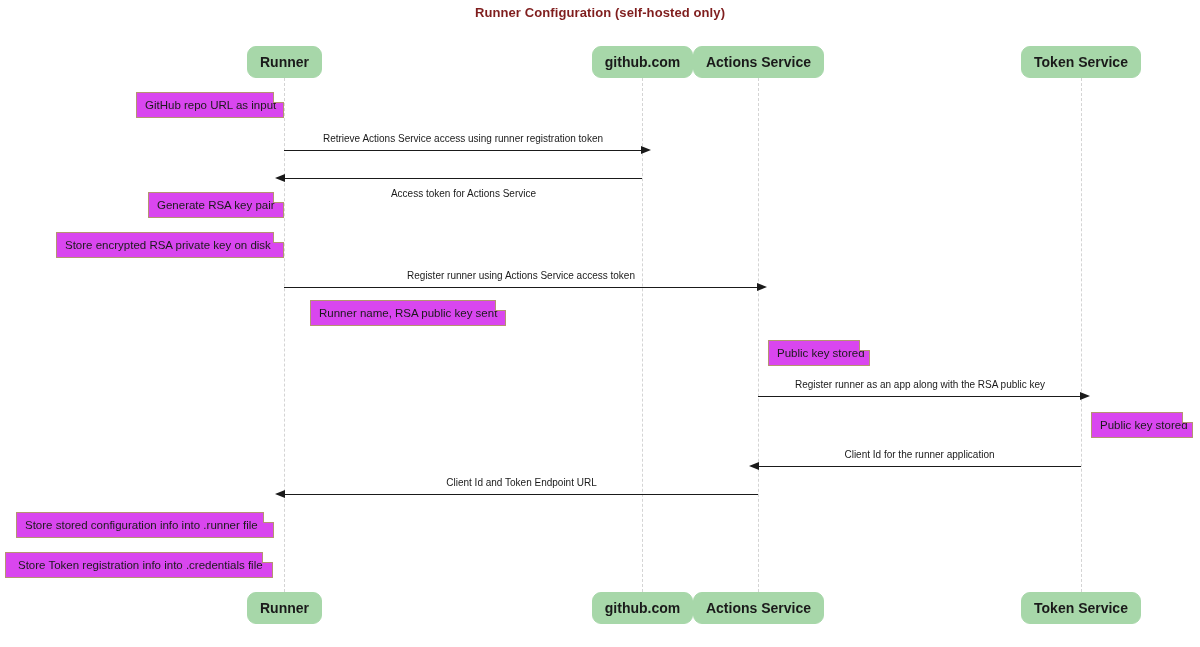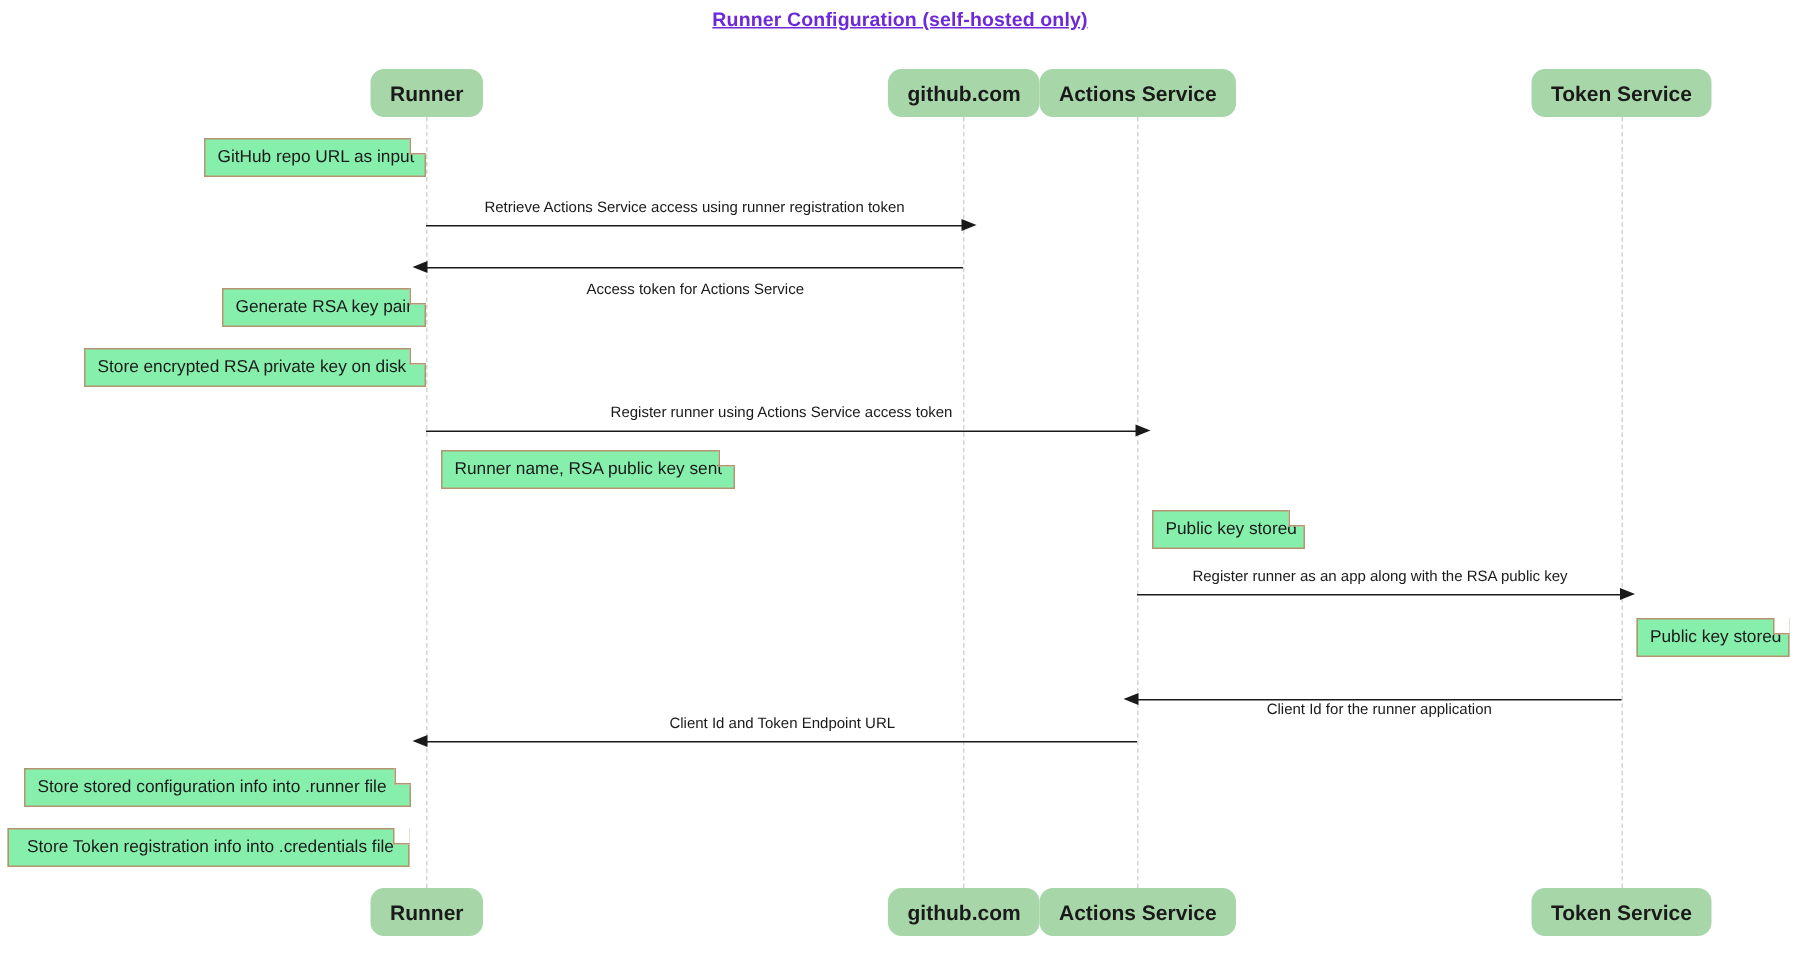--- a/index.html
+++ b/index.html
@@ -19,52 +19,51 @@
     overflow: hidden;
   }
   .diagram-title {
     position: absolute;
     top: 5px;
     left: 0;
     width: 1200px;
     text-align: center;
     font-size: 13px;
     font-weight: bold;
-    color: #6d28d9;
+    color: #7f1d1d;
     letter-spacing: 0.1px;
-    text-decoration: underline;
   }
   
   .lifeline {
     position: absolute;
     width: 0;
     border-left: 1px dashed #d4d4d4;
   }
   
   .participant {
     position: absolute;
     height: 32px;
     box-sizing: border-box;
     background: #a7d7a9;
     border: 1px solid #a7d7a9;
     border-radius: 9px;
     display: flex;
     align-items: center;
-    justify-content: flex-start;
+    justify-content: center;
     font-size: 14px;
     font-weight: bold;
     color: #1a1a1a;
     white-space: nowrap;
     padding: 0 12px;
   }
   
   .note {
     position: absolute;
     box-sizing: border-box;
-    background: #86efac;
+    background: #d946ef;
     border: 1px solid #b59471;
     font-size: 11.5px;
     color: #1a1a1a;
     white-space: nowrap;
     height: 26px;
     line-height: 24px;
     padding: 0 8px;
   }
   .note .fold {
     position: absolute;
@@ -132,31 +131,31 @@
         <span class="head"></span>
       </div>
       <div class="msg-label" style="left: 388px; top: 270px; width: 266px;">Register runner using Actions Service access token</div>
       <div class="msg right" style="left: 758px; top: 396px; width: 323px;">
         <span class="head"></span>
       </div>
       <div class="msg-label" style="left: 774px; top: 379px; width: 292px;">Register runner as an app along with the RSA public key</div>
       <div class="msg left" style="left: 758px; top: 466px; width: 323px;">
         <span class="head"></span>
       </div>
-      <div class="msg-label" style="left: 831px; top: 468px; width: 177px;">Client Id for the runner application</div>
+      <div class="msg-label" style="left: 831px; top: 449px; width: 177px;">Client Id for the runner application</div>
       <div class="msg left" style="left: 284px; top: 494px; width: 474px;">
         <span class="head"></span>
       </div>
       <div class="msg-label" style="left: 433px; top: 477px; width: 177px;">Client Id and Token Endpoint URL</div>
     </div>
   <div id="notes">
       <div class="note" style="width: 148px; top: 92px; left: 136px;"><span class="fold"></span><span>GitHub repo URL as input</span></div>
       <div class="note" style="width: 136px; top: 192px; left: 148px;"><span class="fold"></span><span>Generate RSA key pair</span></div>
       <div class="note" style="width: 228px; top: 232px; left: 56px;"><span class="fold"></span><span>Store encrypted RSA private key on disk</span></div>
-      <div class="note" style="width: 196px; top: 300px; left: 294px;"><span class="fold"></span><span>Runner name, RSA public key sent</span></div>
+      <div class="note" style="width: 196px; top: 300px; left: 310px;"><span class="fold"></span><span>Runner name, RSA public key sent</span></div>
       <div class="note" style="width: 102px; top: 340px; left: 768px;"><span class="fold"></span><span>Public key stored</span></div>
       <div class="note" style="width: 102px; top: 412px; left: 1091px;"><span class="fold"></span><span>Public key stored</span></div>
       <div class="note" style="width: 258px; top: 512px; left: 16px;"><span class="fold"></span><span>Store stored configuration info into .runner file</span></div>
       <div class="note" style="width: 268px; top: 552px; left: 5px; padding-left: 12px;"><span class="fold"></span><span>Store Token registration info into .credentials file</span></div>
     </div>
   <div id="participants-top">
       <div class="participant" style="left: 247px; top: 46px; width: 75px;">
         <span>Runner</span>
       </div>
       <div class="participant" style="left: 592px; top: 46px; width: 101px;">

